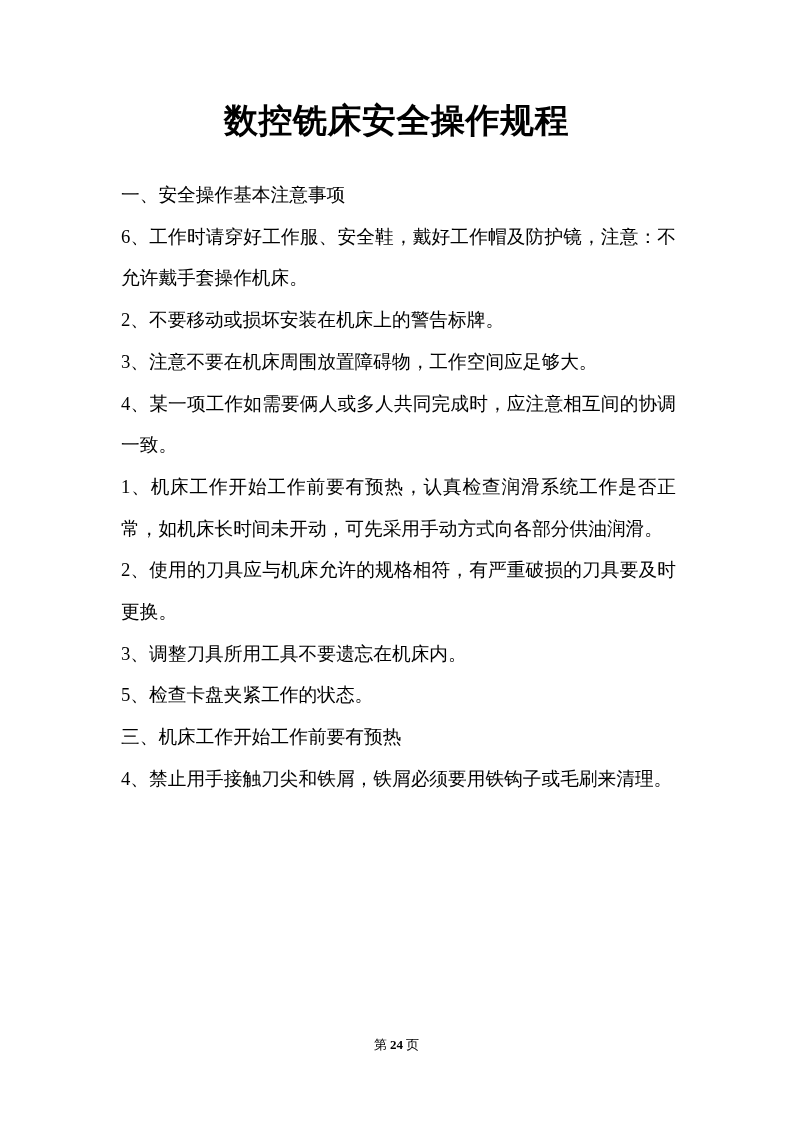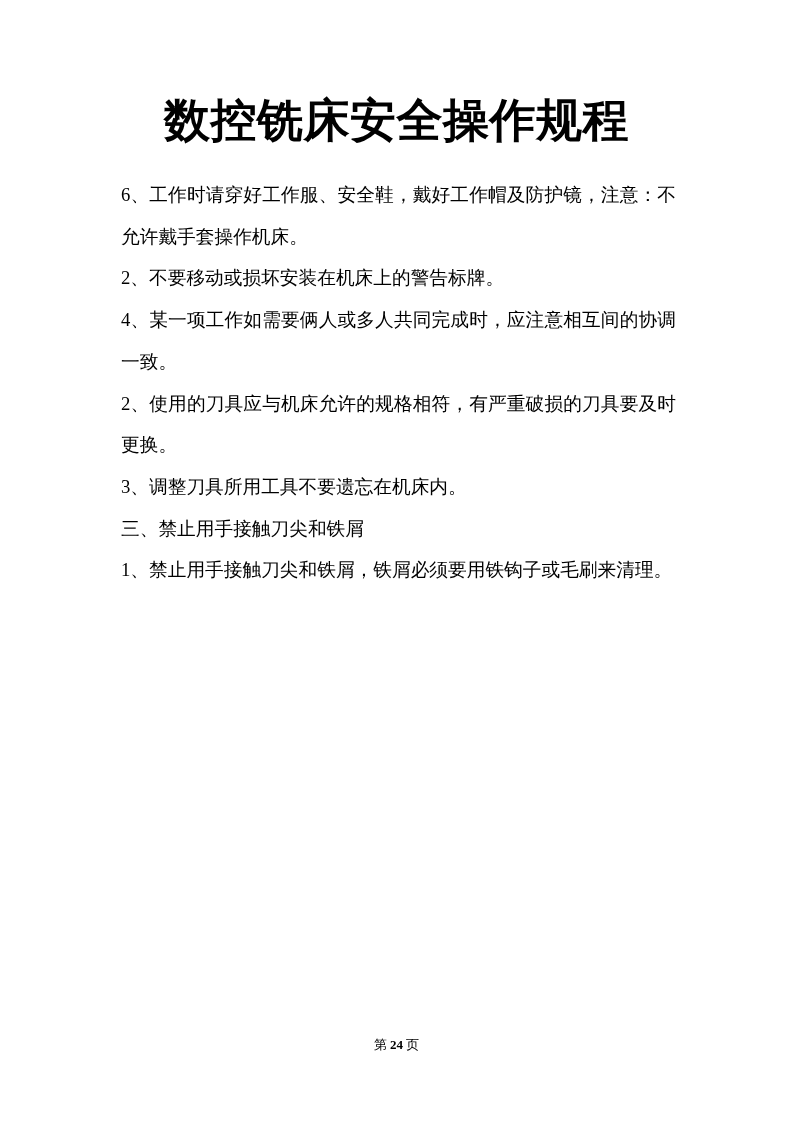--- a/index.html
+++ b/index.html
@@ -17,21 +17,21 @@
   }
   .page {
     position: absolute;
     inset: 0;
     background: #ffffff;
   }
   .doc-title {
     margin: 0;
     padding-top: 98px;
     line-height: 44px;
-    font-size: 46px;
+    font-size: 34px;
     font-weight: bold;
     text-align: center;
     letter-spacing: 0.5px;
     color: #000000;
     font-family: "Liberation Sans", "DejaVu Sans", sans-serif;
   }
   .doc-body {
     margin: 32px 117px 0 121px;
     font-size: 18.7px;
     line-height: 41.7px;
@@ -59,26 +59,30 @@
   }
 </style>
 </head>
 <body>
 
 <div class="page">
 
   <h1 class="doc-title">数控铣床安全操作规程</h1>
 
   <div class="doc-body">
+    <p>一、安全操作基本注意事项</p>
     <p>6、工作时请穿好工作服、安全鞋，戴好工作帽及防护镜，注意：不允许戴手套操作机床。</p>
     <p>2、不要移动或损坏安装在机床上的警告标牌。</p>
+    <p>3、注意不要在机床周围放置障碍物，工作空间应足够大。</p>
     <p>4、某一项工作如需要俩人或多人共同完成时，应注意相互间的协调一致。</p>
+    <p>1、机床工作开始工作前要有预热，认真检查润滑系统工作是否正常，如机床长时间未开动，可先采用手动方式向各部分供油润滑。</p>
     <p>2、使用的刀具应与机床允许的规格相符，有严重破损的刀具要及时更换。</p>
     <p>3、调整刀具所用工具不要遗忘在机床内。</p>
-    <p>三、禁止用手接触刀尖和铁屑</p>
-    <p>1、禁止用手接触刀尖和铁屑，铁屑必须要用铁钩子或毛刷来清理。</p>
+    <p>5、检查卡盘夹紧工作的状态。</p>
+    <p>三、机床工作开始工作前要有预热</p>
+    <p>4、禁止用手接触刀尖和铁屑，铁屑必须要用铁钩子或毛刷来清理。</p>
   </div>
 
   <div class="page-footer">
     <span>第</span><span class="page-num">24</span><span>页</span>
   </div>
 
 </div>
 
 </body></html>

